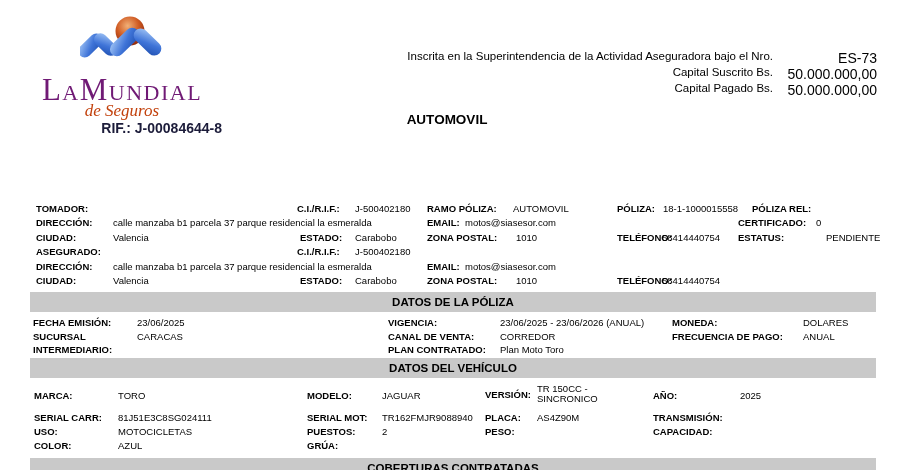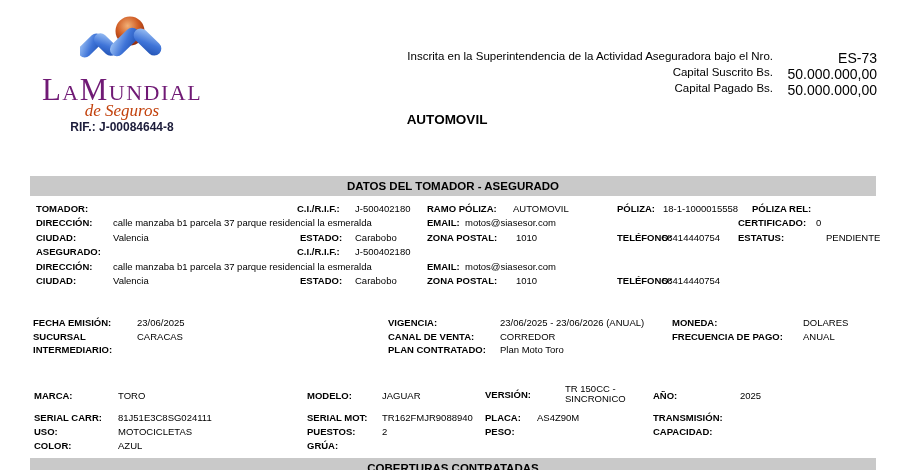--- a/index.html
+++ b/index.html
@@ -17,41 +17,41 @@
     white-space:nowrap; line-height:32px;
   }
   .brand .bl { font-size:31px; }
   .brand .bs { font-size:22px; }
   .tagline {
     position:absolute; top:94px; left:0; width:100%; text-align:center;
     font-family:"Liberation Serif", serif; font-style:italic;
     font-size:17px; color:#c2410c; line-height:18px;
   }
   .rif {
-    position:absolute; top:112px; left:0; width:100%; text-align:center;
-    font-size:12px; font-weight:bold; color:#1c1c3a;
+    position:absolute; top:112px; left:0; width:100%; text-align:right;
+    font-size:14px; font-weight:bold; color:#1c1c3a;
   }
   
   .reg-lbl { position:absolute; right:133px; font-size:11.5px; white-space:nowrap; text-align:right; }
   .reg-val { position:absolute; right:29px;  font-size:14px; white-space:nowrap; text-align:right; }
   
   .doc-title {
     position:absolute; top:111px; left:0; width:894px; text-align:center;
     font-size:13.5px; font-weight:bold; line-height:18px;
   }
   
   .bar {
     position:absolute; left:30px; width:846px; height:20px; background:#c9c9c9;
     display:flex; align-items:center; justify-content:center;
     font-size:11.5px; font-weight:bold; white-space:nowrap;
   }
   
   .lbl { position:absolute; font-size:9.5px; font-weight:bold; line-height:11px; white-space:nowrap; }
   .val { position:absolute; font-size:9.5px; line-height:11px; white-space:nowrap; }
-  .val.wrap { white-space:normal; width:72px; line-height:10px;margin-left:28px; }
+  .val.wrap { white-space:normal; width:72px; line-height:10px; }
 </style>
 </head>
 <body>
 
 <div class="page">
 
   <div class="logo">
     <svg width="86" height="52" viewBox="0 0 86 52">
       <defs>
         <radialGradient id="gSun" cx="42%" cy="32%" r="70%">
@@ -80,21 +80,22 @@
   <span class="reg-val" style="top:50px">ES-73</span>
   <span class="reg-lbl" style="top:66px">Capital Suscrito Bs.</span>
   <span class="reg-val" style="top:66px">50.000.000,00</span>
   <span class="reg-lbl" style="top:82px">Capital Pagado Bs.</span>
   <span class="reg-val" style="top:82px">50.000.000,00</span>
 
   <div class="doc-title">
     <div>AUTOMOVIL</div>
   </div>
 
-  <div class="bar" style="top:176px">DATOS DEL TOMADOR - ASEGURADO</div>
+  <div class="bar" style="top:292px">DATOS DE LA PÓLIZA</div>
+  <div class="bar" style="top:358px">DATOS DEL VEHÍCULO</div>
   <div class="bar" style="top:458px">COBERTURAS CONTRATADAS</div>
 
   <span class="lbl" style="left:36px;top:203px">TOMADOR:</span>
   <span class="val" style="left:113px;top:203px"></span>
   <span class="lbl" style="left:297px;top:203px">C.I./R.I.F.:</span>
   <span class="val" style="left:355px;top:203px">J-500402180</span>
   <span class="lbl" style="left:427px;top:203px">RAMO PÓLIZA:</span>
   <span class="val" style="left:513px;top:203px">AUTOMOVIL</span>
   <span class="lbl" style="left:617px;top:203px">PÓLIZA:</span>
   <span class="val" style="left:663px;top:203px">18-1-1000015558</span>

